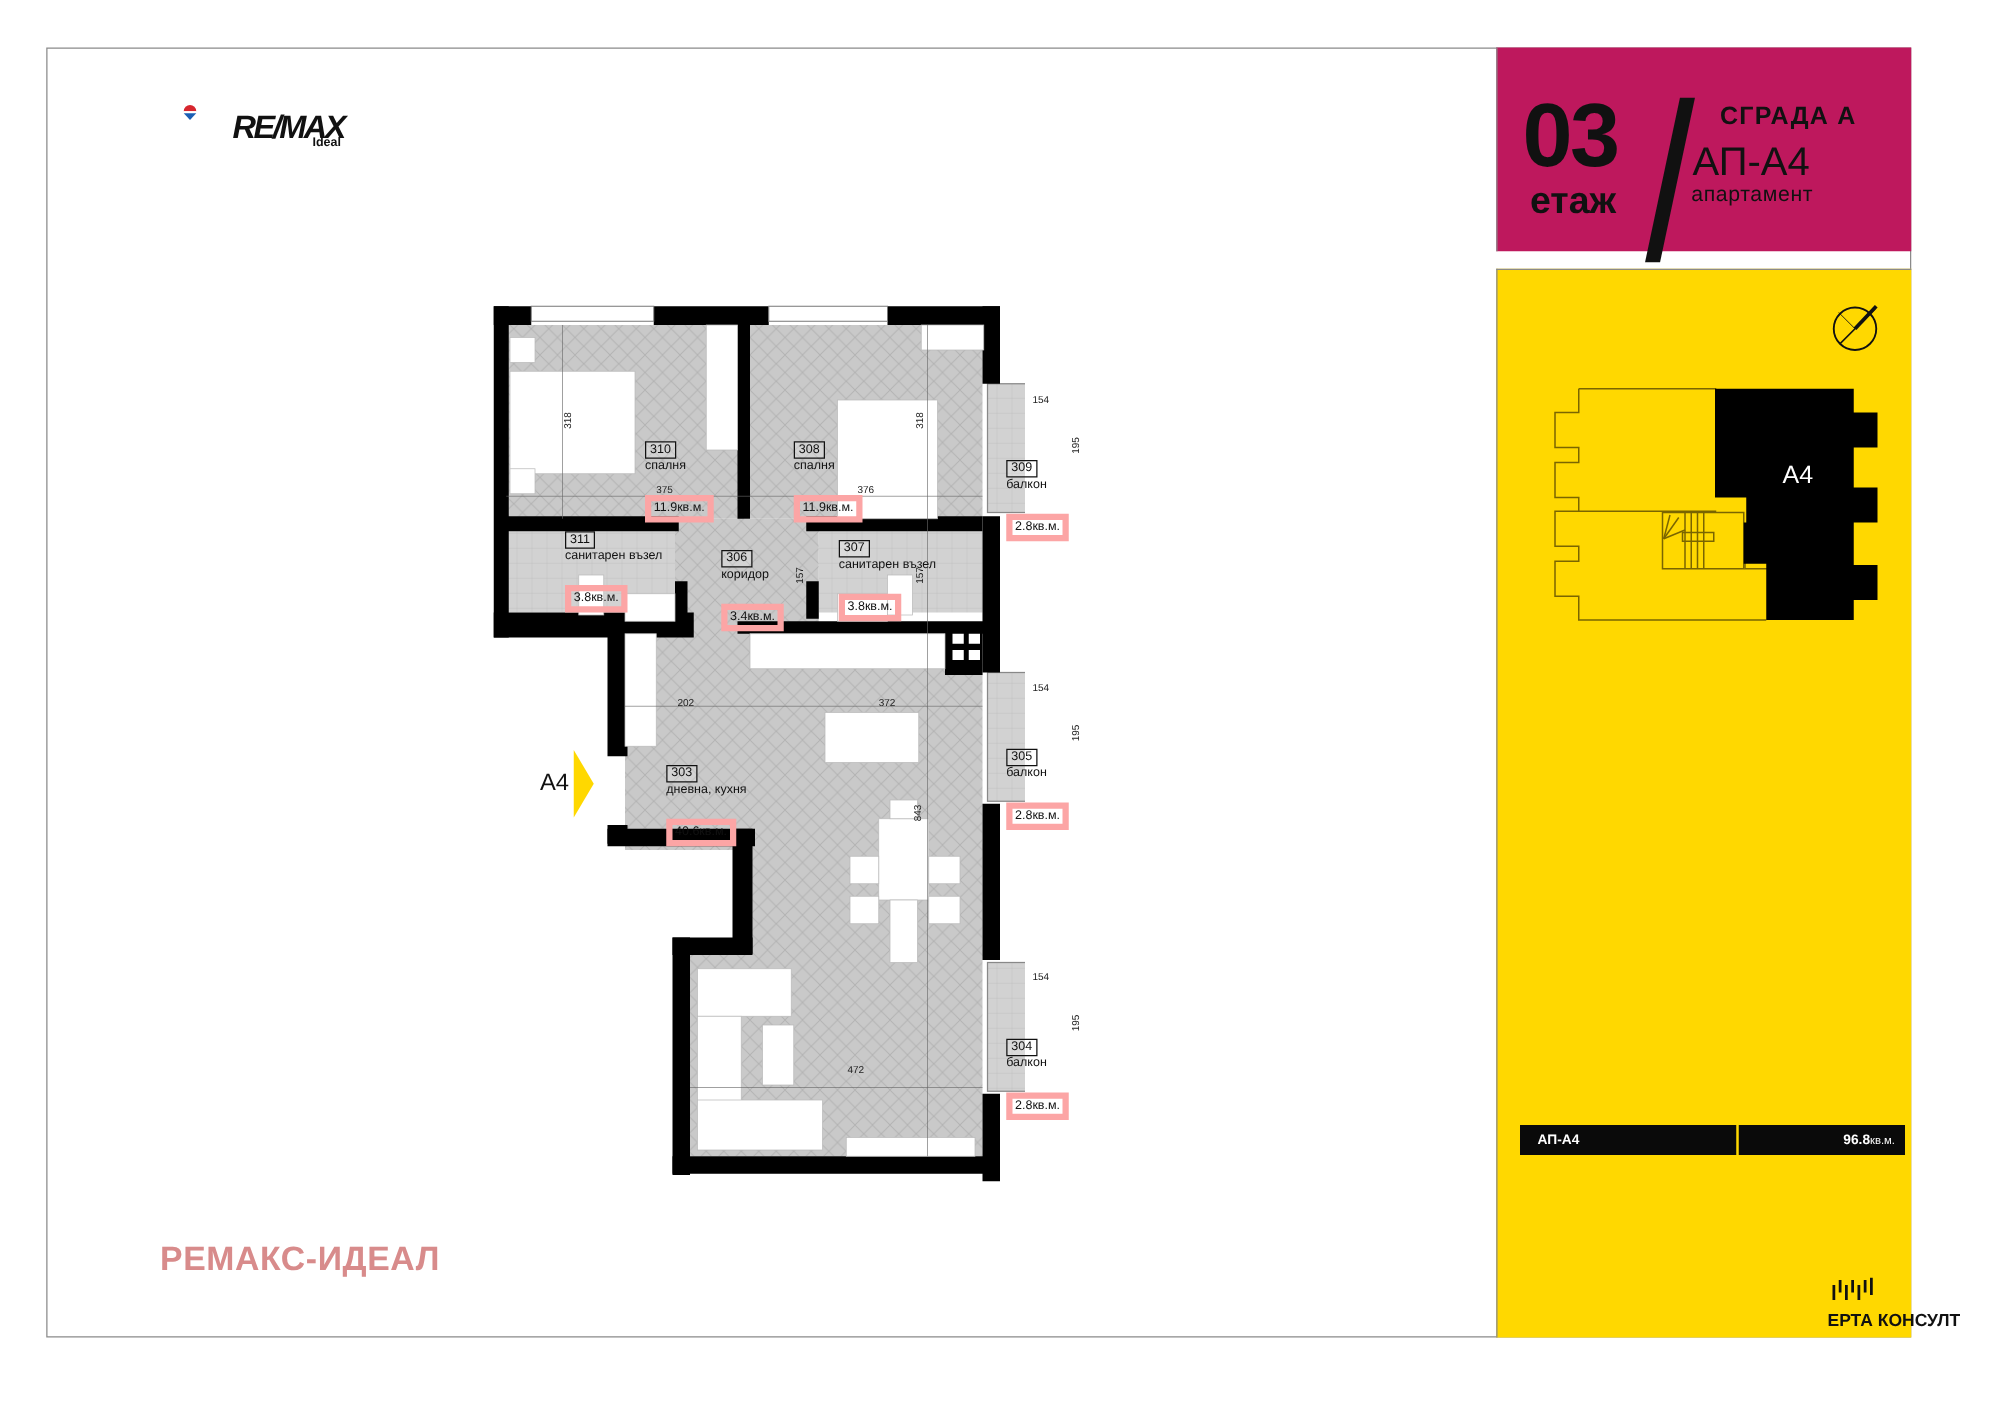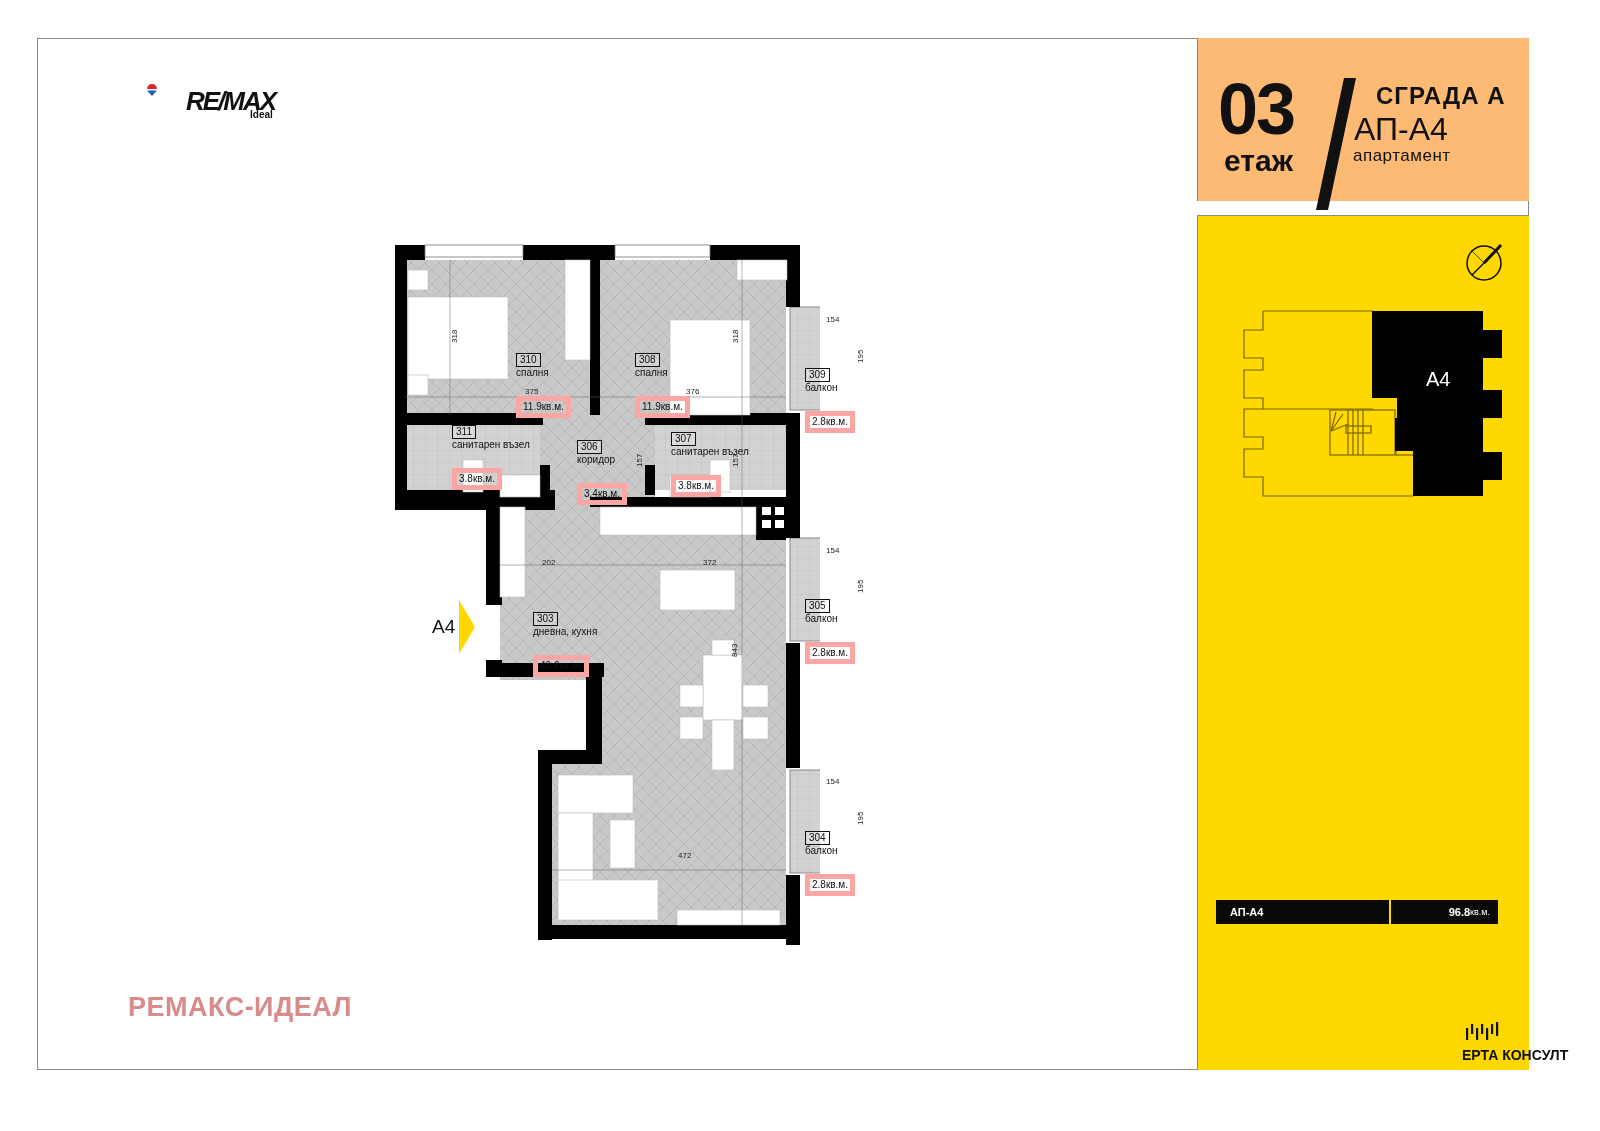--- a/index.html
+++ b/index.html
@@ -3,32 +3,32 @@
 <meta charset="utf-8">
 <style>
   html,body{margin:0;padding:0;background:#fff;}
   body{width:1600px;height:1131px;position:relative;font-family:"Liberation Sans",sans-serif;overflow:hidden;}
   .frame{position:absolute;left:37px;top:38px;width:1492px;height:1032px;border:1px solid #8a8a8a;box-sizing:border-box;}
   .logo{position:absolute;left:146px;top:82px;width:120px;height:40px;}
   .logo .balloon{position:absolute;left:0;top:2px;width:12px;height:12px;}
   .logo .word{position:absolute;left:12px;top:4px;font-weight:900;font-size:26px;letter-spacing:-2px;color:#111;font-style:italic;margin-left:28px;}
   .logo .sub{position:absolute;left:104px;top:27px;font-size:10px;font-weight:700;color:#111;}
   .watermark{position:absolute;left:128px;top:992px;font-size:27px;font-weight:700;color:#d88b8b;letter-spacing:0.5px;}
-  .header-box{position:absolute;left:1197px;top:38px;width:332px;height:163px;background:#fdba74;border-left:1px solid #8a8a8a;box-sizing:border-box;}
+  .header-box{position:absolute;left:1197px;top:38px;width:332px;height:163px;background:#be185d;border-left:1px solid #8a8a8a;box-sizing:border-box;}
   .floor-num{position:absolute;left:20px;top:38px;font-size:72px;font-weight:700;line-height:66px;color:#111;letter-spacing:-2px;}
   .floor-label{position:absolute;left:26px;top:106px;font-size:30px;font-weight:700;color:#111;}
-  .bldg{position:absolute;left:178px;top:44px;font-size:24px;font-weight:700;color:#111;letter-spacing:1px;}
+  .bldg{position:absolute;left:178px;top:44px;font-size:20px;font-weight:700;color:#111;letter-spacing:1px;}
   .apt{position:absolute;left:156px;top:73px;font-size:32px;color:#111;}
   .apt-type{position:absolute;left:155px;top:108px;font-size:17px;color:#111;letter-spacing:0.5px;}
   .side-box{position:absolute;left:1197px;top:215px;width:332px;height:855px;background:#ffd800;border-left:1px solid #8a8a8a;border-top:1px solid #8a8a8a;box-sizing:border-box;}
   .compass{position:absolute;left:266px;top:26px;width:40px;height:40px;}
   .keyplan{position:absolute;left:40px;top:90px;width:270px;height:200px;}
   .info-row{position:absolute;top:684px;height:24px;background:#0a0a0a;color:#fff;font-size:11px;font-weight:700;display:flex;align-items:center;}
   .info-apt{left:18px;width:173px;padding-left:14px;box-sizing:border-box;}
-  .info-area{left:193px;width:107px;justify-content:flex-end;padding-right:8px;box-sizing:border-box;}
+  .info-area{left:193px;width:133px;justify-content:flex-end;padding-right:8px;box-sizing:border-box;}
   .info-area .unit{font-weight:400;font-size:9px;}
   .brand{position:absolute;left:250px;top:806px;width:70px;text-align:center;}
   .brand-name{font-size:14px;font-weight:700;color:#111;margin-top:3px;white-space:nowrap;margin-left:14px;}
   .plan{position:absolute;left:390px;top:235px;width:430px;height:720px;}
   .room-label{position:absolute;font-family:"Liberation Sans",sans-serif;font-size:10px;color:#111;line-height:12px;}
   .room-num{display:inline-block;border:1px solid #111;padding:0 3px;font-size:10px;background:rgba(255,255,255,0.2);}
   .room-area{display:inline-block;border:5px solid #fca5a5;padding:0 2px;margin-top:17px;}
   .dim{position:absolute;font-size:8px;color:#222;}
   .dimv{position:absolute;font-size:8px;color:#222;transform:rotate(-90deg);transform-origin:left top;}
   .entry{position:absolute;left:432px;top:600px;}

